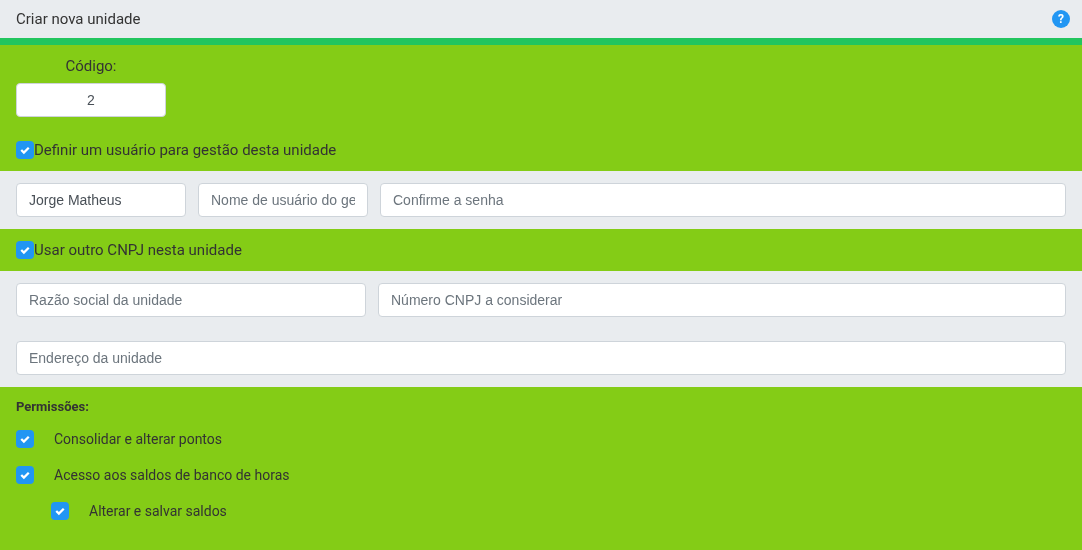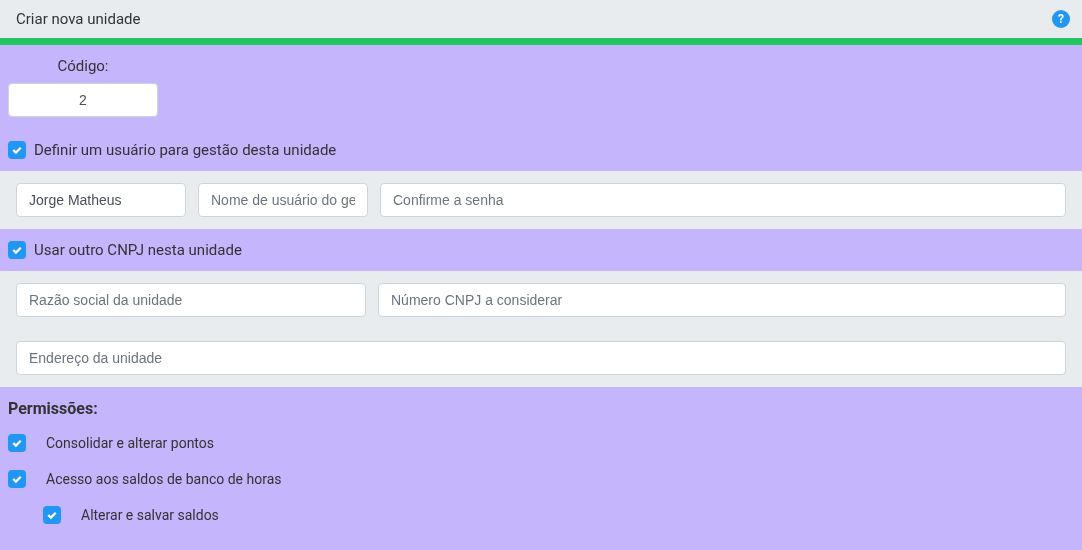--- a/index.html
+++ b/index.html
@@ -40,22 +40,22 @@
       justify-content: center;
       font-size: 12px;
       font-weight: bold;
       cursor: pointer;
     }
     .gray-section {
       background: #e9ecef;
       padding: 12px 16px;
     }
     .white-section {
-      background: #c4b5fd;
-      padding: 12px 8px;
+      background: #84cc16;
+      padding: 12px 16px;
     }
     .row {
       display: flex;
       gap: 16px;
       align-items: flex-start;
     }
     .field-group {
       display: flex;
       flex-direction: column;
     }
@@ -84,21 +84,20 @@
     }
     input[type="text"].center {
       text-align: center;
     }
     input::placeholder {
       color: #6c757d;
     }
     .checkbox-row {
       display: flex;
       align-items: flex-start;
-      gap: 8px;
     }
     .checkbox {
       width: 18px;
       height: 18px;
       border-radius: 4px;
       background: #2196f3;
       display: flex;
       align-items: center;
       justify-content: center;
       cursor: pointer;
@@ -123,21 +122,21 @@
       flex: 1;
     }
     .input-row-5 input {
       flex: 1;
       min-width: 0;
     }
     .input-narrow {
       flex: 0 0 170px !important;
     }
     .permissions-title {
-      font-size: 16px;
+      font-size: 13px;
       font-weight: bold;
       color: #333;
       margin-bottom: 16px;
     }
     .perm-item {
       display: flex;
       align-items: center;
       gap: 20px;
       margin-bottom: 18px;
     }

